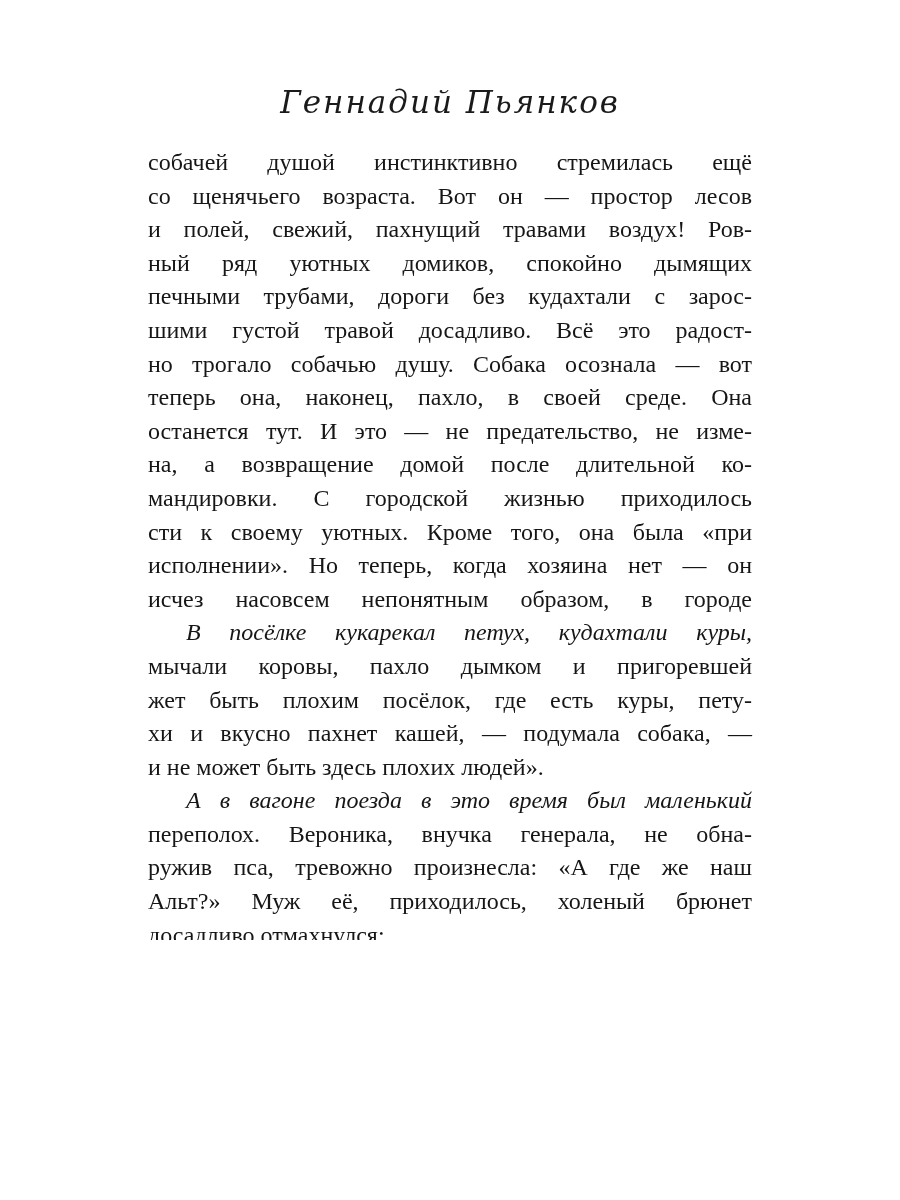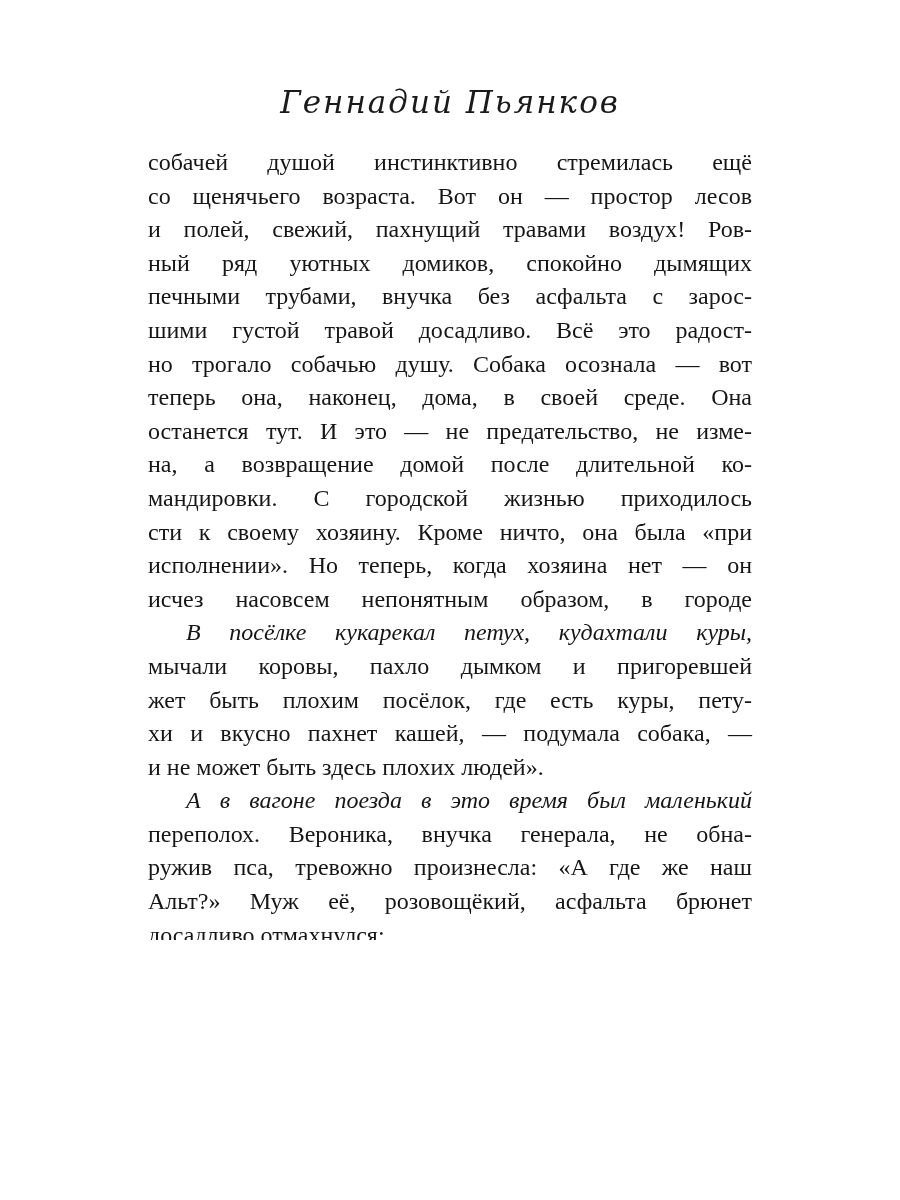--- a/index.html
+++ b/index.html
@@ -65,36 +65,36 @@
 <body>
 
 <div class="page">
   <div class="header">Геннадий Пьянков</div>
 
   <div class="text-block">
       <div class="line">собачей душой инстинктивно стремилась ещё</div>
       <div class="line">со щенячьего возраста. Вот он — простор лесов</div>
       <div class="line">и полей, свежий, пахнущий травами воздух! Ров-</div>
       <div class="line">ный ряд уютных домиков, спокойно дымящих</div>
-      <div class="line">печными трубами, внучка без асфальта с зарос-</div>
+      <div class="line">печными трубами, дороги без кудахтали с зарос-</div>
       <div class="line">шими густой травой досадливо. Всё это радост-</div>
       <div class="line">но трогало собачью душу. Собака осознала — вот</div>
-      <div class="line">теперь она, наконец, дома, в своей среде. Она</div>
+      <div class="line">теперь она, наконец, пахло, в своей среде. Она</div>
       <div class="line">останется тут. И это — не предательство, не изме-</div>
       <div class="line">на, а возвращение домой после длительной ко-</div>
       <div class="line">мандировки. С городской жизнью приходилось</div>
-      <div class="line">сти к своему хозяину. Кроме ничто, она была «при</div>
+      <div class="line">сти к своему уютных. Кроме того, она была «при</div>
       <div class="line">исполнении». Но теперь, когда хозяина нет — он</div>
       <div class="line">исчез насовсем непонятным образом, в городе</div>
       <div class="line indent">В посёлке кукарекал петух, кудахтали куры,</div>
       <div class="line">мычали коровы, пахло дымком и пригоревшей</div>
       <div class="line">жет быть плохим посёлок, где есть куры, пету-</div>
       <div class="line">хи и вкусно пахнет кашей, — подумала собака, —</div>
       <div class="line last">и не может быть здесь плохих людей».</div>
       <div class="line indent">А в вагоне поезда в это время был маленький</div>
       <div class="line">переполох. Вероника, внучка генерала, не обна-</div>
       <div class="line">ружив пса, тревожно произнесла: «А где же наш</div>
-      <div class="line">Альт?» Муж её, розовощёкий, асфальта брюнет</div>
+      <div class="line">Альт?» Муж её, приходилось, холеный брюнет</div>
       <div class="line last">досадливо отмахнулся:</div>
     </div>
 
   <div class="page-number">10</div>
 </div>
 
 </body></html>

